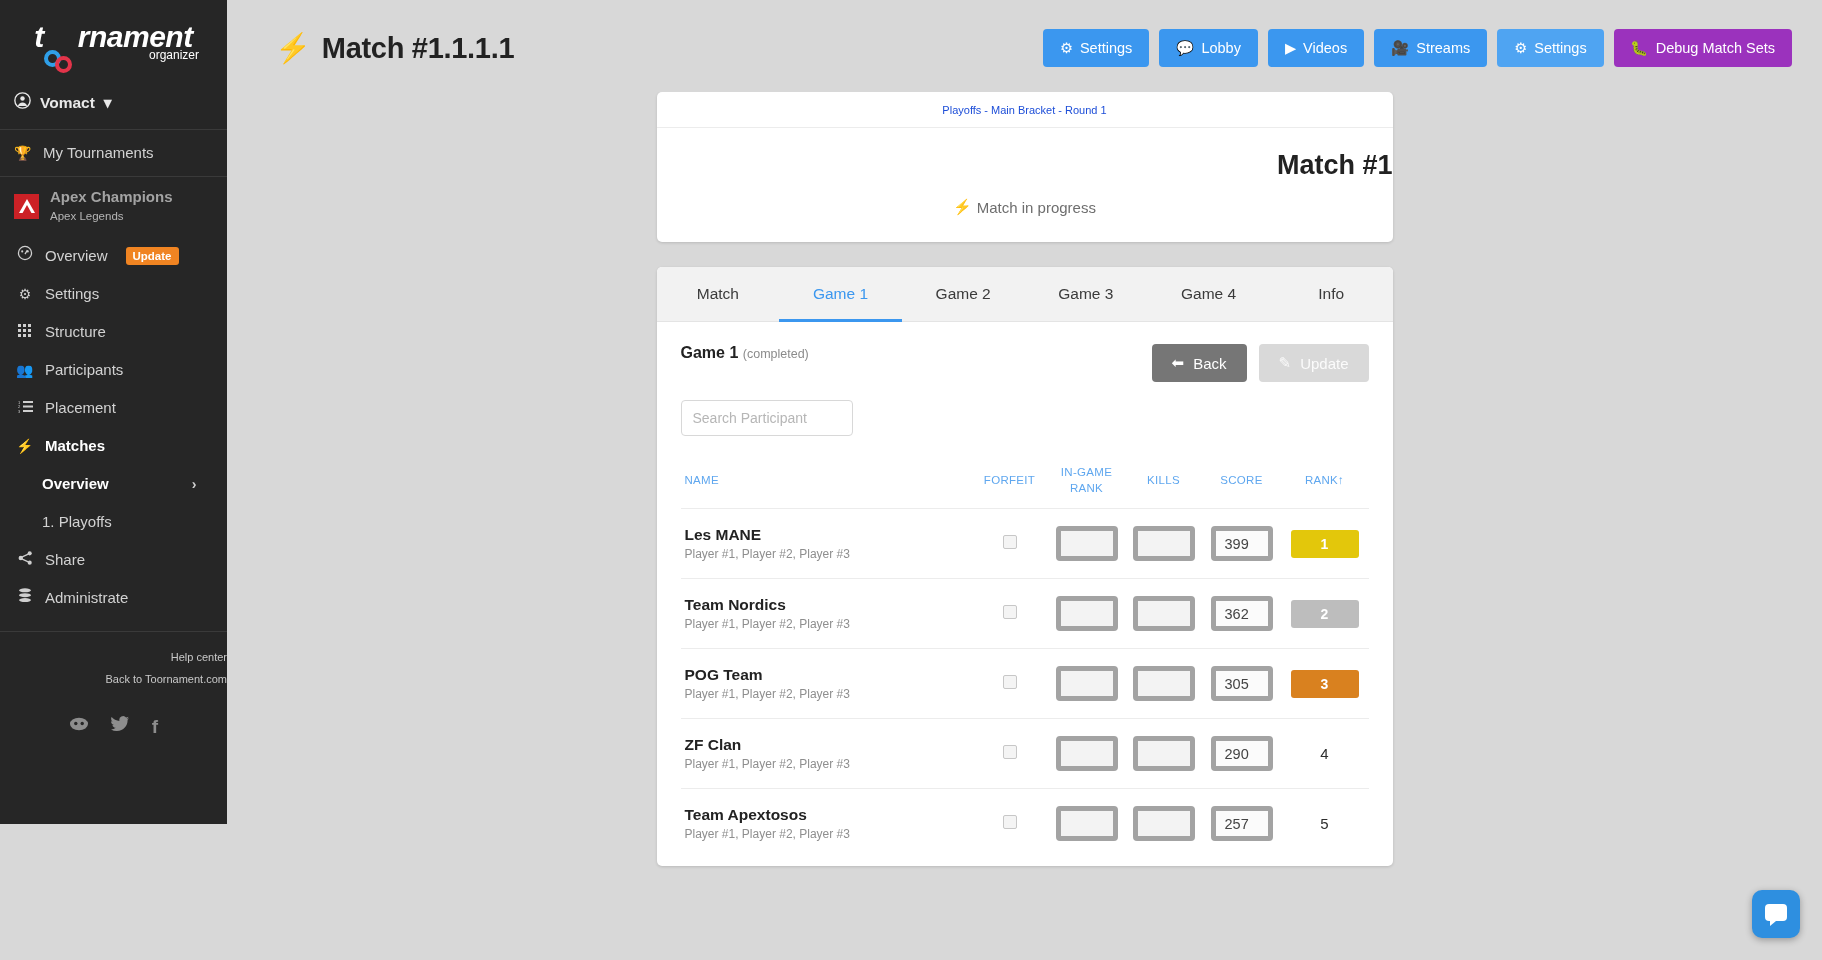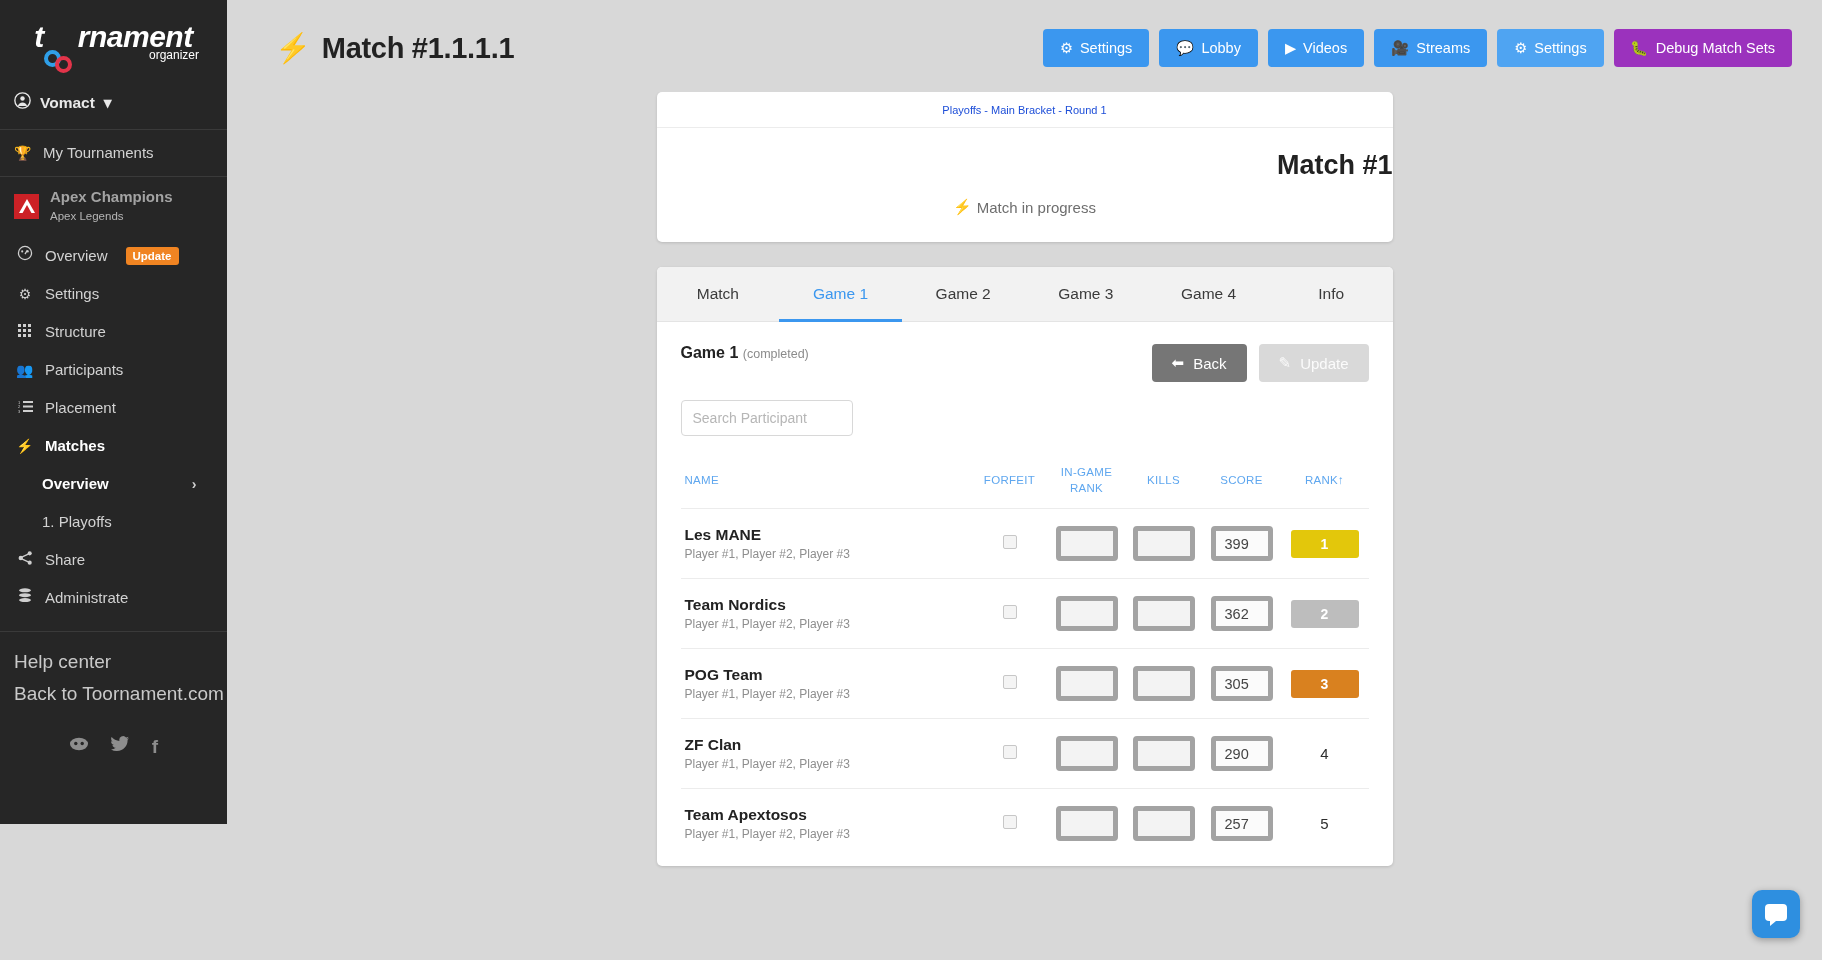--- a/index.html
+++ b/index.html
@@ -67,22 +67,22 @@
   }
   .t-name { font-size: 15px; font-weight: bold; color: #a3a3a3; line-height: 17px; }
   .t-game { font-size: 11.5px; color: #b5b5b5; line-height: 14px; margin-top: 1px; }
 
   .badge-draft {
     background: #f08422; color: #fff; font-size: 11.5px; font-weight: bold;
     padding: 2px 7px; border-radius: 3px; margin-left: 7px; line-height: 14px;
   }
   .footer-links { padding: 14px 0 0 14px; }
   .footer-links a {
-    display: block; font-size: 19px; color: #c9c9c9; text-decoration: none;
-    padding: 5px 0; cursor: pointer;
+    display: block; font-size: 11px; color: #c9c9c9; text-decoration: none;
+    padding: 5px 0; cursor: pointer; text-align: right;
   }
   .socials { display: flex; gap: 22px; justify-content: center; padding: 26px 0 0 0; }
   .socials .s { color: #8d8d8d; font-size: 17px; cursor: pointer; }
 
   
   .main { flex: 1; height: 960px; background: #d8d8d8; overflow: hidden; position: relative; }
 
   .topbar {
     display: flex; align-items: center; justify-content: space-between;
     padding: 22px 30px 18px 48px; height: 92px;

